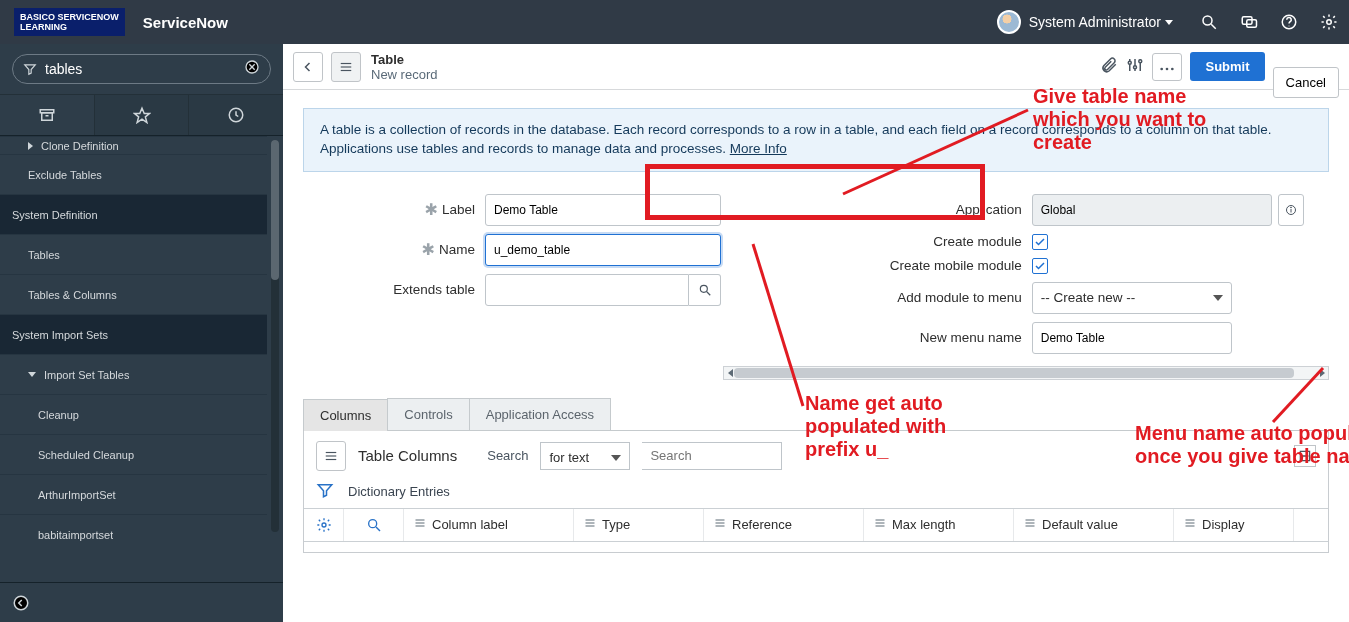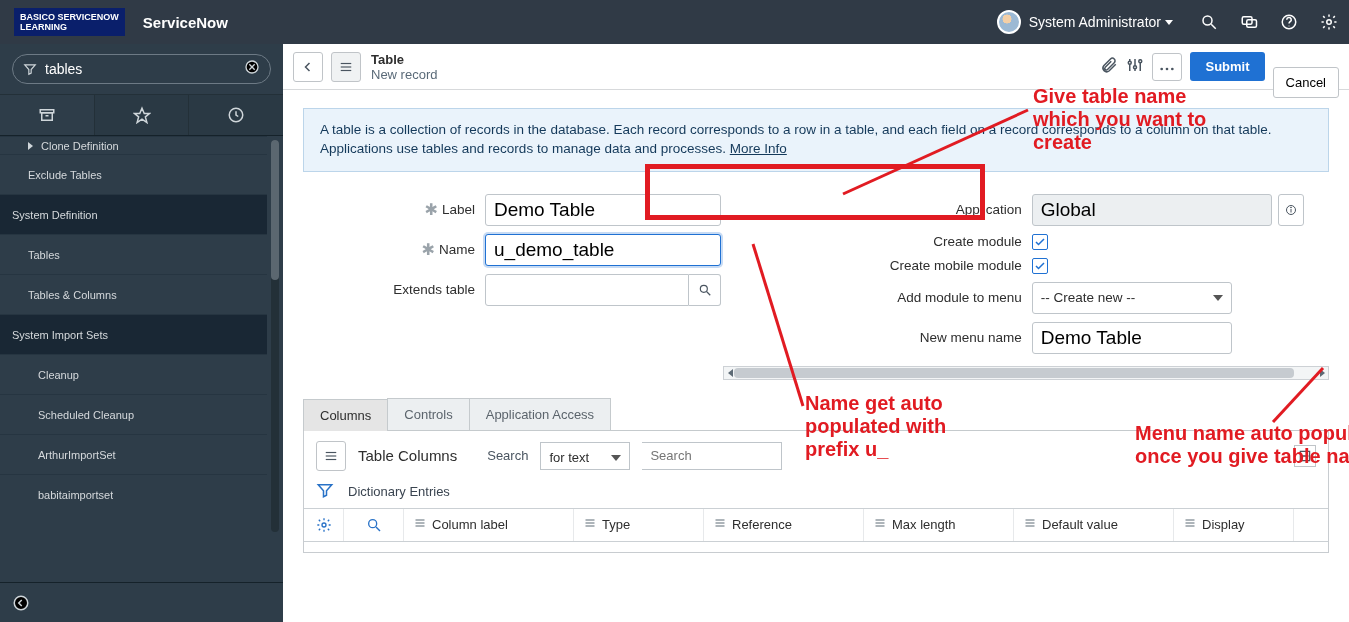--- a/index.html
+++ b/index.html
@@ -59,21 +59,21 @@
 
 .info-bar { margin:18px 20px 14px 20px; background:#eaf3fb; border:1px solid #bcd5ea; padding:12px 16px; font-size:13.5px; color:#14395a; line-height:1.4; }
 .info-bar a { color:#14395a; text-decoration:underline; cursor:pointer; }
 
 .form-row { display:flex; align-items:center; margin:8px 0; }
 .form-left, .form-right { width:48%; }
 .form-cols { display:flex; padding:0 24px 0 56px; }
 .form-cols .col-gap { flex:1; }
 .fld-label { width:136px; text-align:right; font-size:13.5px; color:#2e2e2e; margin-right:10px; display:flex; justify-content:flex-end; align-items:center; gap:4px;}
 .snow-star { color:#9aa3aa; font-size:16px; }
-.fld-input { height:32px; border:1px solid #bfc5ca; border-radius:3px; padding:0 8px; font-size:19px; width:236px; background:#fff; }
+.fld-input { height:32px; border:1px solid #bfc5ca; border-radius:3px; padding:0 8px; font-size:12px; width:236px; background:#fff; }
 .fld-input.focus { border:1px solid #1f71d3; box-shadow:0 0 0 2px rgba(31,113,211,.25); }
 .fld-input.ro { background:#eceff1; }
 .srch-btn { width:32px; height:32px; border:1px solid #bfc5ca; border-left:0; border-radius:0 3px 3px 0; background:#fff; display:inline-flex; align-items:center; justify-content:center; cursor:pointer; }
 .fld-select { height:32px; border:1px solid #bfc5ca; border-radius:3px; background:#fff; padding:0 28px 0 8px; font-size:13.5px; width:200px; position:relative; display:flex; align-items:center; }
 .fld-select .sel-caret { position:absolute; right:8px; border-left:5px solid transparent;border-right:5px solid transparent;border-top:6px solid #555; }
 .chk { width:16px; height:16px; border:1px solid #1f71d3; border-radius:2px; display:inline-flex; align-items:center; justify-content:center; }
 .chk svg { stroke:#1f71d3; }
 .info-btn { width:26px; height:32px; border:1px solid #bfc5ca; border-radius:3px; display:inline-flex; align-items:center; justify-content:center; margin-left:6px; background:#fff;}
 
 .hscroll { margin:4px 20px 0 440px; height:14px; border:1px solid #cdd1d5; position:relative; background:#f3f5f6;}
@@ -205,20 +205,24 @@
           </div>
           <div class="nav-row child">
             <span class="lbl">Tables</span>
           </div>
           <div class="nav-row child">
             <span class="lbl">Tables &amp; Columns</span>
           </div>
           <div class="nav-row sel">
             <span class="lbl">System Import Sets</span>
           </div>
+          <div class="nav-row child">
+            <span class="tri-d"></span>
+            <span class="lbl">Import Set Tables</span>
+          </div>
           <div class="nav-row grand">
             <span class="lbl">Cleanup</span>
           </div>
           <div class="nav-row grand">
             <span class="lbl">Scheduled Cleanup</span>
           </div>
           <div class="nav-row grand">
             <span class="lbl">ArthurImportSet</span>
           </div>
           <div class="nav-row grand">

